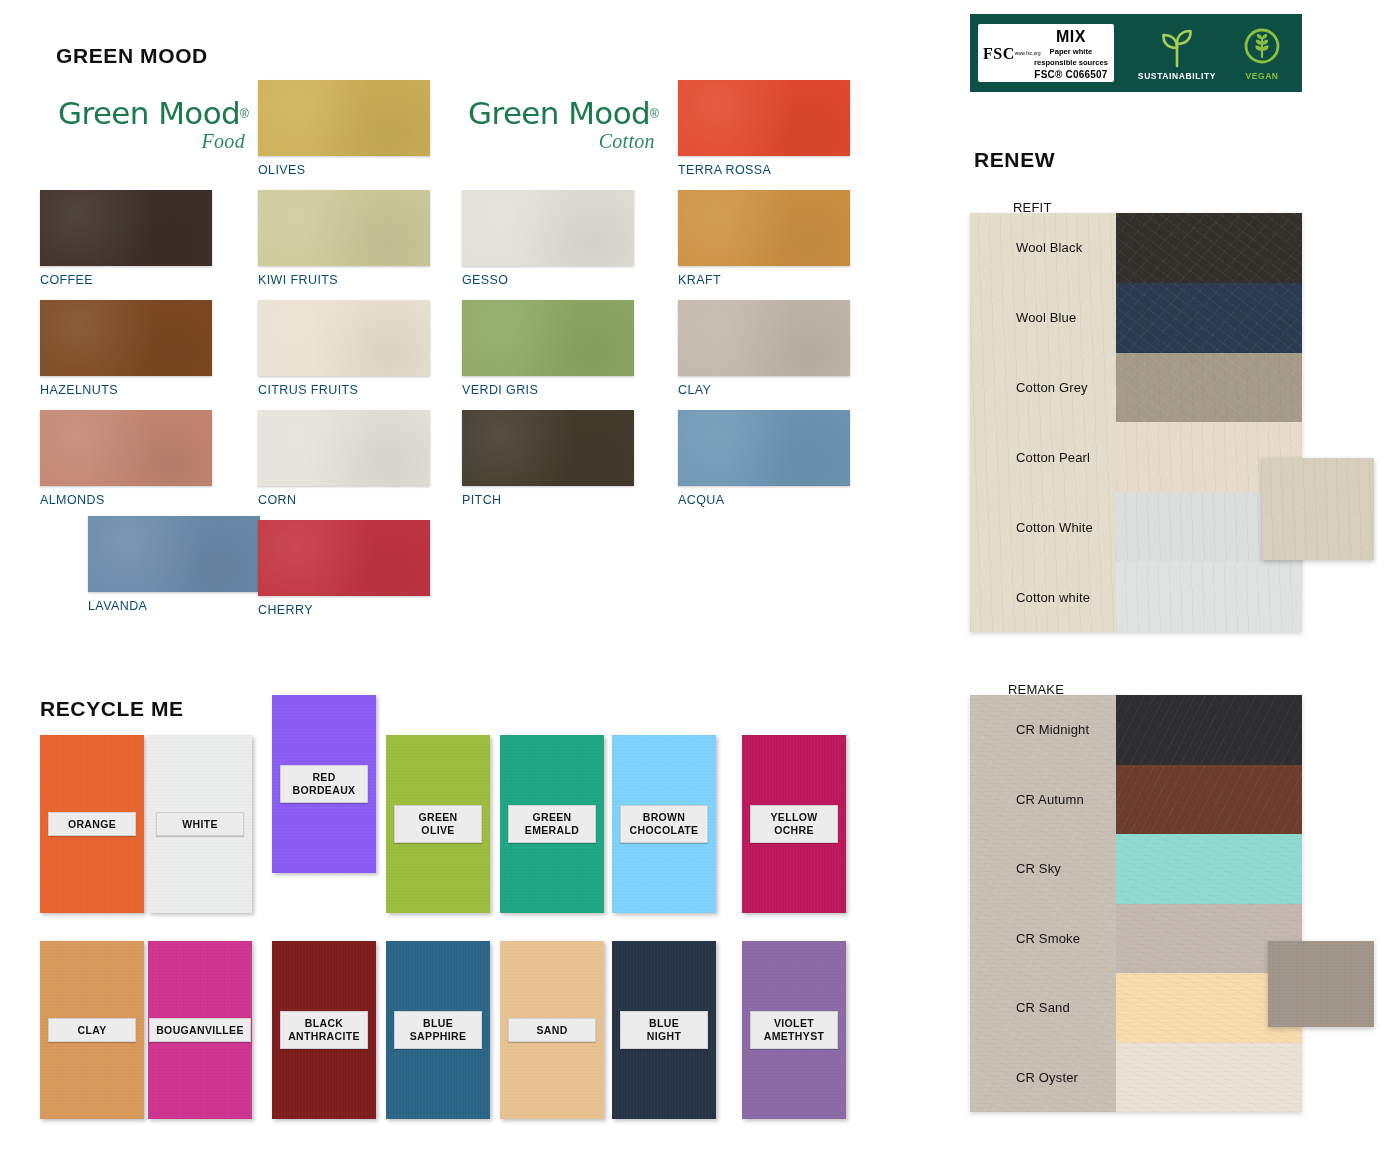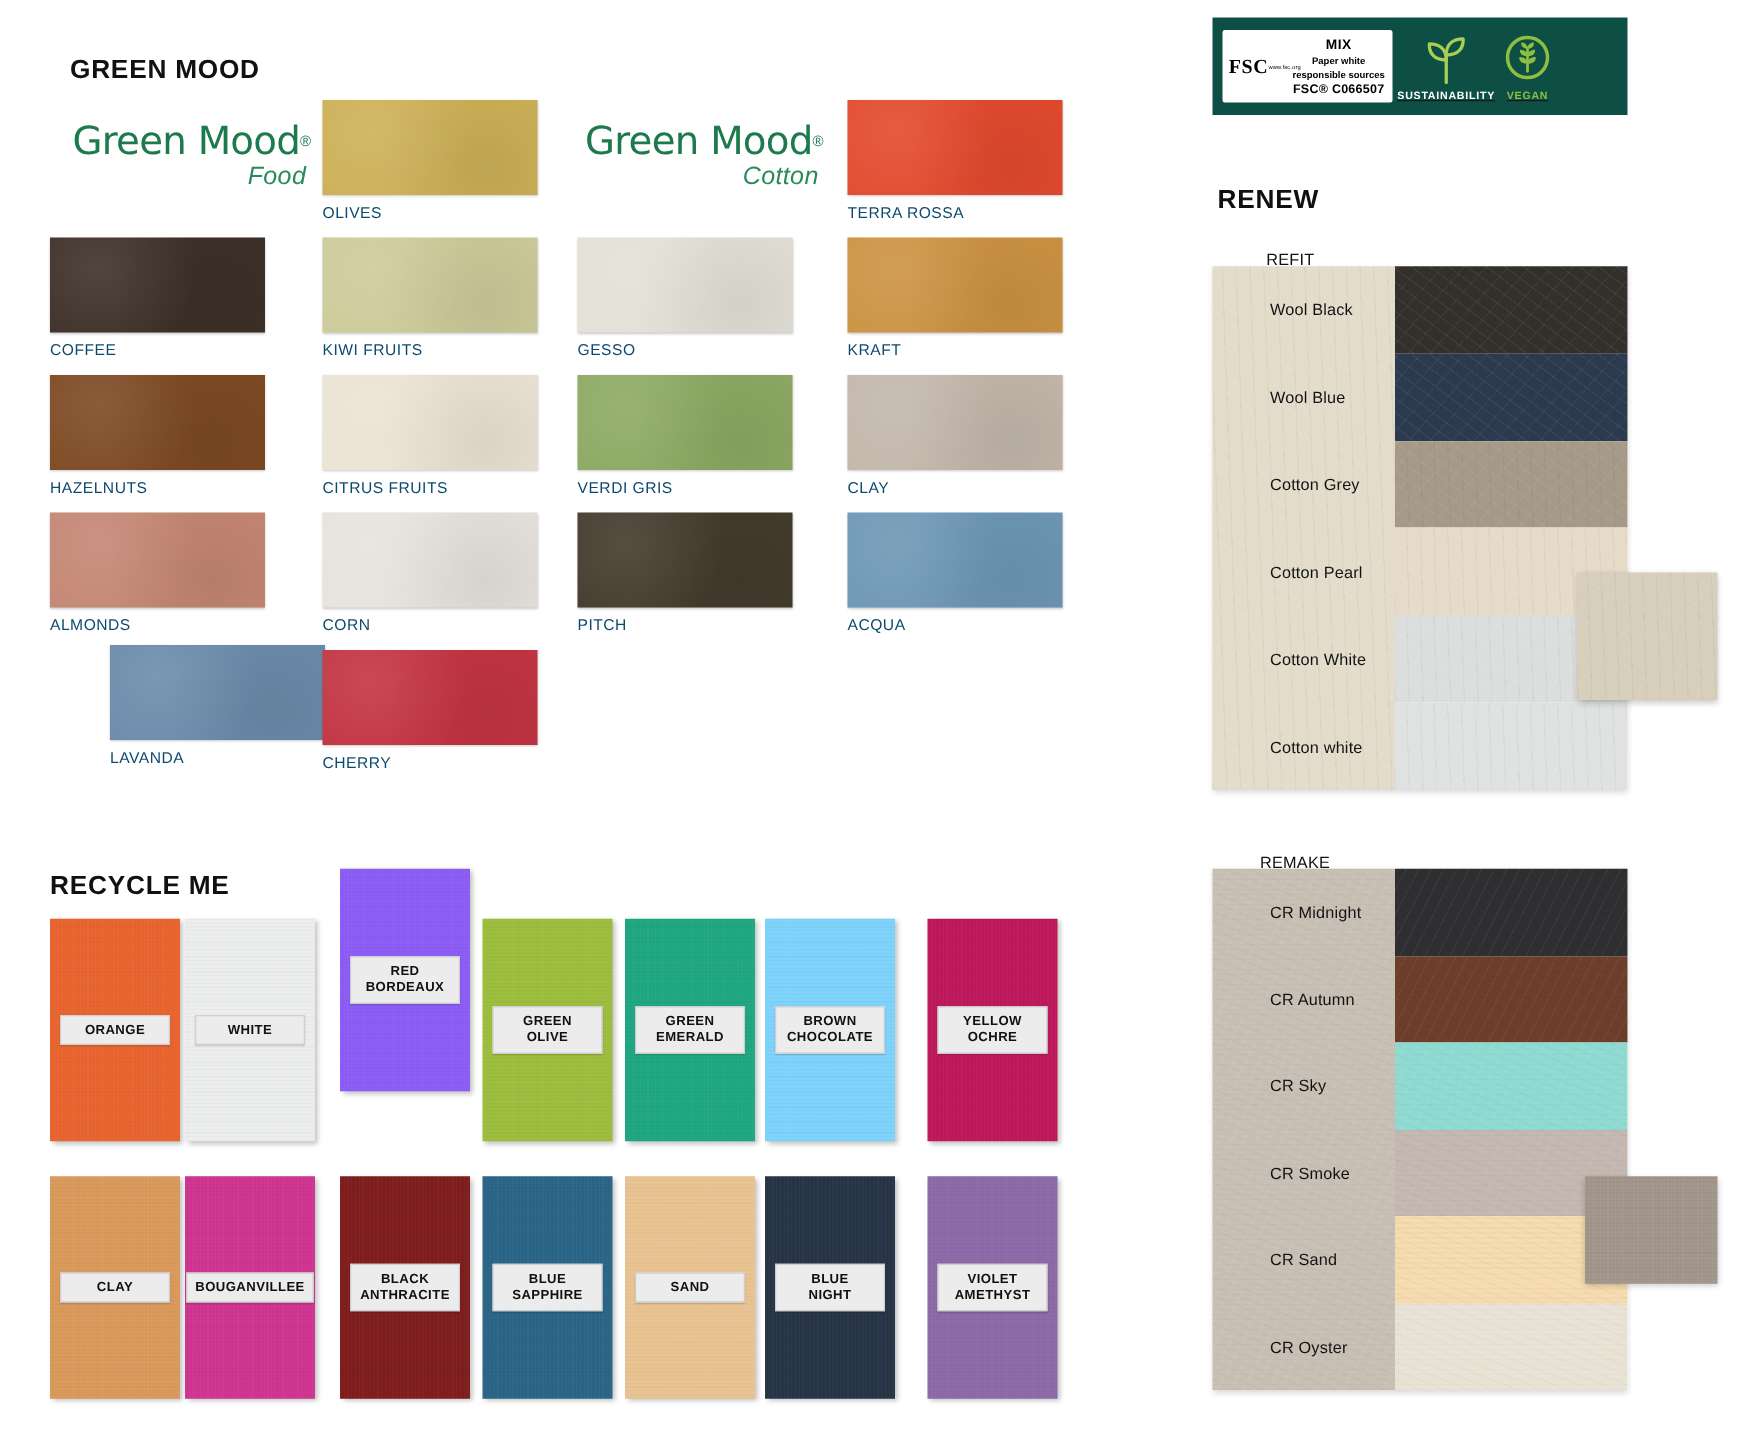--- a/index.html
+++ b/index.html
@@ -27,21 +27,21 @@
 
   
   .brand{white-space:nowrap;line-height:1;}
   .brand .b-main{
     font-family:"DejaVu Sans",sans-serif;
     font-size:31px;color:#1d7a4c;letter-spacing:-.6px;font-weight:400;
   }
   .brand .b-reg{font-size:12px;vertical-align:super;color:#1d7a4c;}
   .brand .b-sub{
     display:block;text-align:right;margin-top:2px;
-    font-family:Liberation Sans, sans-serif;
+    font-family:Liberation Serif, serif;
     font-style:italic;font-size:20px;color:#2a8a5c;letter-spacing:.3px;
     padding-right:4px;
   }
 
   
   .gm-cell{position:absolute;}
   .gm-chip{
     width:172px;height:76px;
     box-shadow:0 1px 2px rgba(0,0,0,.22);
     position:relative;
@@ -77,27 +77,26 @@
   .fsc-mark .fsc-txt{
     font-family:"Liberation Serif","DejaVu Serif",serif;
     font-weight:700;font-size:16px;letter-spacing:.5px;color:#000;line-height:1;
     margin-top:1px;
   }
   .fsc-mark .fsc-url{font-size:4.6px;color:#000;line-height:1;margin-top:1px;letter-spacing:.1px;}
   .fsc-info{
     padding-left:5px;display:flex;flex-direction:column;
     align-items:center;justify-content:center;text-align:center;color:#000;
   }
-  .fsc-info .mix{font-size:11px;font-weight:700;letter-spacing:.4px;line-height:1.2;}
+  .fsc-info .mix{font-size:16px;font-weight:700;letter-spacing:.4px;line-height:1.2;}
   .fsc-info .src{font-size:7.6px;font-weight:700;line-height:1.22;margin-top:1px;}
   .fsc-info .code{font-size:10px;font-weight:700;letter-spacing:.2px;margin-top:2px;}
   .fsc-item{
     display:flex;flex-direction:column;align-items:center;justify-content:center;
-    margin-left:4px;
-    text-decoration:underline;
+    margin-left:24px;
   }
   .fsc-item .cap{
     font-size:8.5px;font-weight:700;letter-spacing:.6px;margin-top:1px;
   }
   .cap-sust{color:#ffffff;}
   .cap-vegan{color:#8cbf3f;}
 
   
   .stack{position:absolute;box-shadow:0 2px 5px rgba(0,0,0,.16);}
   .stack-left{

